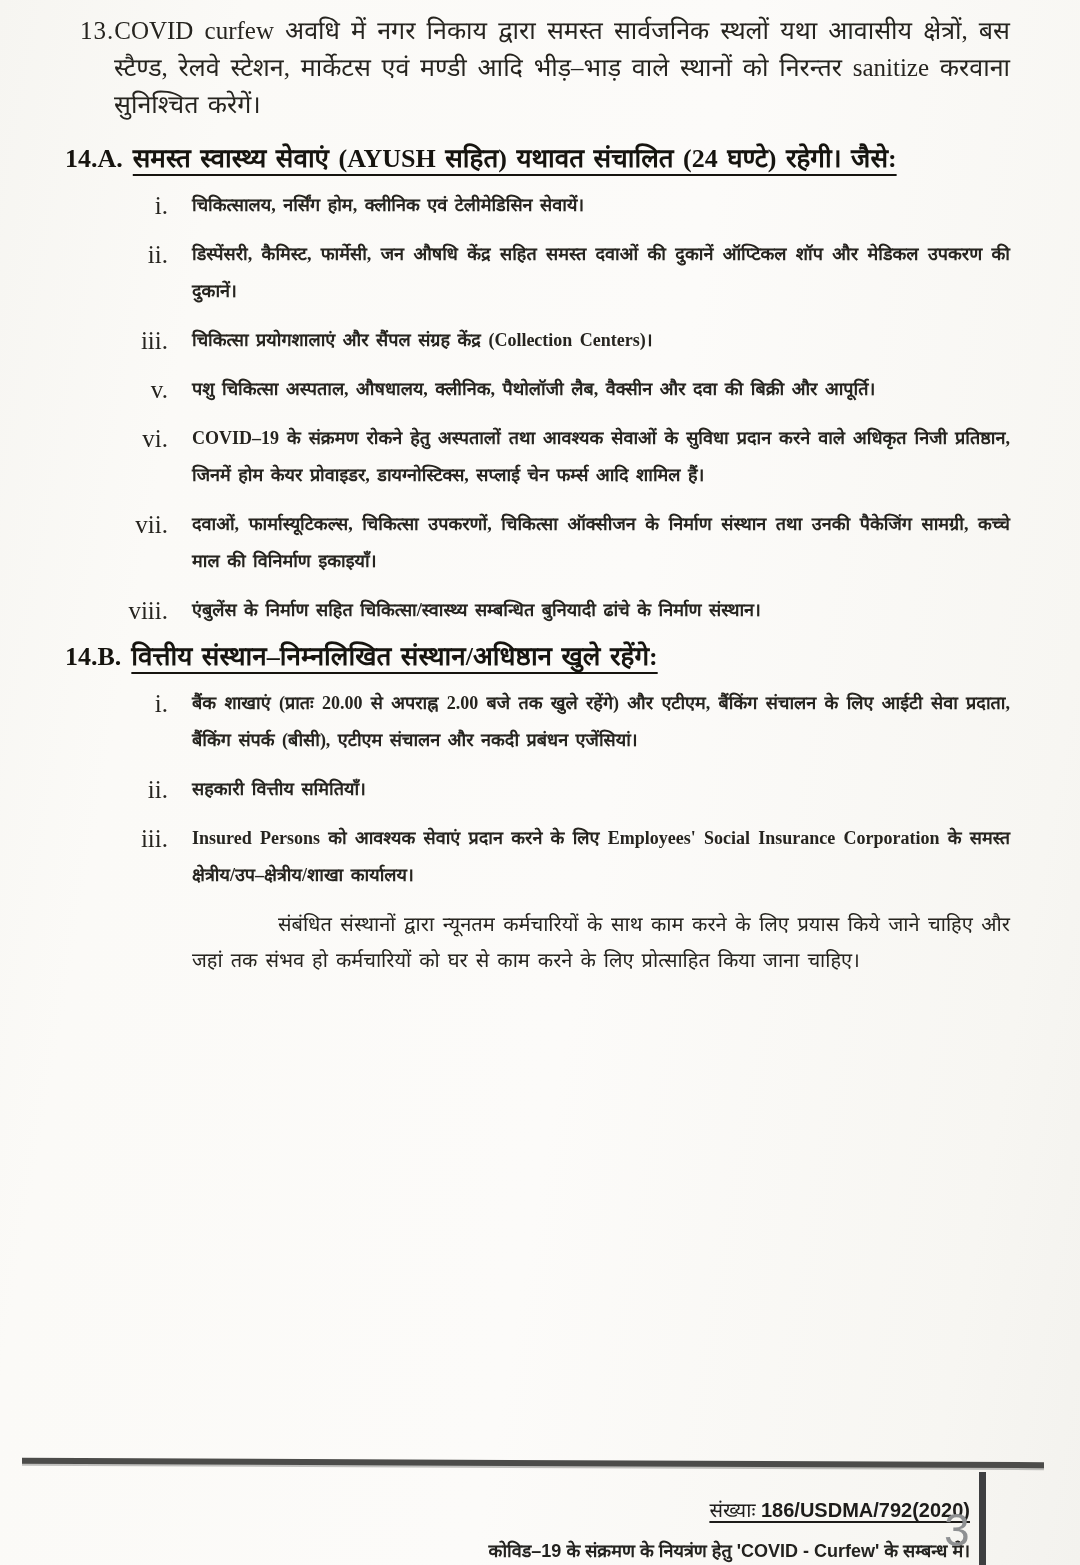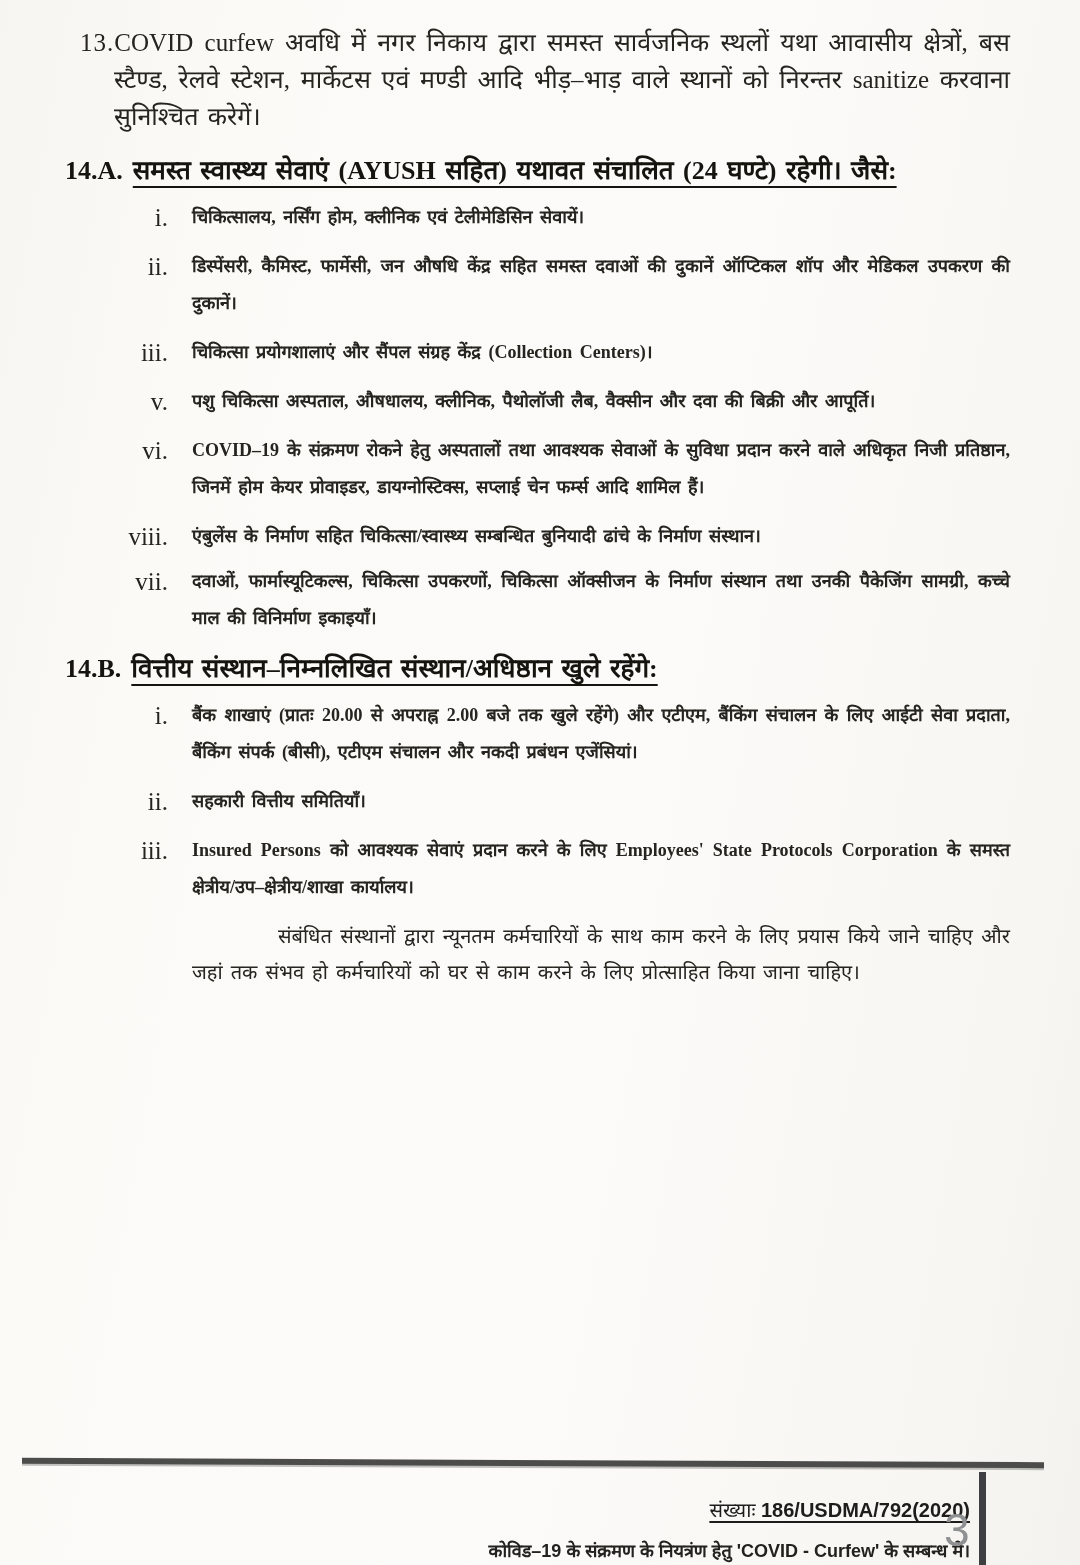--- a/index.html
+++ b/index.html
@@ -7,21 +7,21 @@
     position:relative;
     width:1080px;height:1565px;
     margin:0 auto;
     background:
       linear-gradient(100deg, #f6f5f1 0%, #fbfaf7 18%, #fcfbf9 55%, #f7f6f2 88%, #f3f2ee 100%);
     font-family:"Liberation Serif","DejaVu Serif",serif;
     color:#26241f;
     overflow:hidden;
   }
   .content{
-    position:absolute; top:24px; left:80px; right:70px;
+    position:absolute; top:12px; left:80px; right:70px;
   }
   .num-item{
     font-size:25px; line-height:37px;
     text-align:justify;
     padding-left:34px; text-indent:-34px;
     word-spacing:3px;
     margin-bottom:12px;
   }
   .num-item .mnum{letter-spacing:1px;}
   .section-head{
@@ -128,42 +128,42 @@
       <div class="rbody">चिकित्सा प्रयोगशालाएं और सैंपल संग्रह केंद्र (Collection Centers)।</div>
     </div>
     <div class="roman-item">
       <div class="rnum">v.</div>
       <div class="rbody">पशु चिकित्सा अस्पताल, औषधालय, क्लीनिक, पैथोलॉजी लैब, वैक्सीन और दवा की बिक्री और आपूर्ति।</div>
     </div>
     <div class="roman-item">
       <div class="rnum">vi.</div>
       <div class="rbody">COVID–19 के संक्रमण रोकने हेतु अस्पतालों तथा आवश्यक सेवाओं के सुविधा प्रदान करने वाले अधिकृत निजी प्रतिष्ठान, जिनमें होम केयर प्रोवाइडर, डायग्नोस्टिक्स, सप्लाई चेन फर्म्स आदि शामिल हैं।</div>
     </div>
+    <div class="roman-item">
+      <div class="rnum">vii.</div>
+      <div class="rbody">दवाओं, फार्मास्यूटिकल्स, चिकित्सा उपकरणों, चिकित्सा ऑक्सीजन के निर्माण संस्थान तथा उनकी पैकेजिंग सामग्री, कच्चे माल की विनिर्माण इकाइयाँ।</div>
+    </div>
     <div class="roman-item mb-sm">
       <div class="rnum">viii.</div>
       <div class="rbody">एंबुलेंस के निर्माण सहित चिकित्सा/स्वास्थ्य सम्बन्धित बुनियादी ढांचे के निर्माण संस्थान।</div>
-    </div>
-    <div class="roman-item">
-      <div class="rnum">vii.</div>
-      <div class="rbody">दवाओं, फार्मास्यूटिकल्स, चिकित्सा उपकरणों, चिकित्सा ऑक्सीजन के निर्माण संस्थान तथा उनकी पैकेजिंग सामग्री, कच्चे माल की विनिर्माण इकाइयाँ।</div>
     </div>
 
     <div class="section-head"><span class="shnum">14.B.</span><span class="shtext">वित्तीय संस्थान–निम्नलिखित संस्थान/अधिष्ठान खुले रहेंगे:</span></div>
 
     <div class="roman-item">
       <div class="rnum">i.</div>
       <div class="rbody">बैंक शाखाएं (प्रातः 20.00 से अपराह्न 2.00 बजे तक खुले रहेंगे) और एटीएम, बैंकिंग संचालन के लिए आईटी सेवा प्रदाता, बैंकिंग संपर्क (बीसी), एटीएम संचालन और नकदी प्रबंधन एजेंसियां।</div>
     </div>
     <div class="roman-item">
       <div class="rnum">ii.</div>
       <div class="rbody">सहकारी वित्तीय समितियाँ।</div>
     </div>
     <div class="roman-item">
       <div class="rnum">iii.</div>
-      <div class="rbody">Insured Persons को आवश्यक सेवाएं प्रदान करने के लिए Employees' State Protocols Corporation के समस्त क्षेत्रीय/उप–क्षेत्रीय/शाखा कार्यालय।</div>
+      <div class="rbody">Insured Persons को आवश्यक सेवाएं प्रदान करने के लिए Employees' Social Insurance Corporation के समस्त क्षेत्रीय/उप–क्षेत्रीय/शाखा कार्यालय।</div>
     </div>
 
     <div class="closing">संबंधित संस्थानों द्वारा न्यूनतम कर्मचारियों के साथ काम करने के लिए प्रयास किये जाने चाहिए और जहां तक संभव हो कर्मचारियों को घर से काम करने के लिए प्रोत्साहित किया जाना चाहिए।</div>
   </div>
 
   <div class="rule"></div>
   <div class="vline"></div>
 
   <div class="footer">
     <div class="ref-line"><span class="ref-label">संख्याः </span><span class="ref-num">186/USDMA/792(2020)</span></div>

